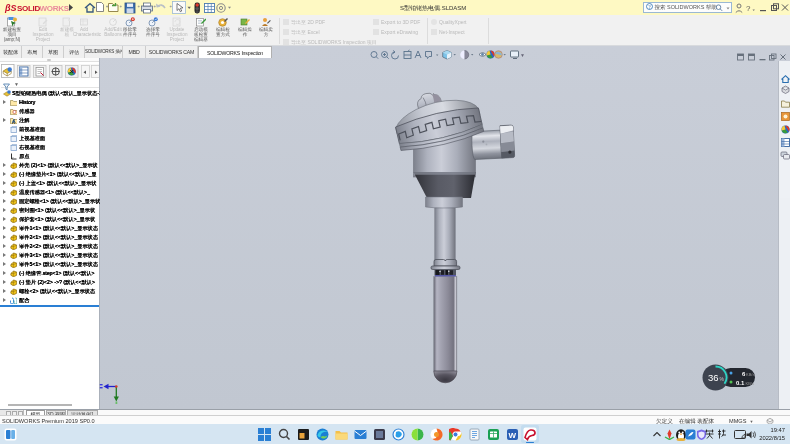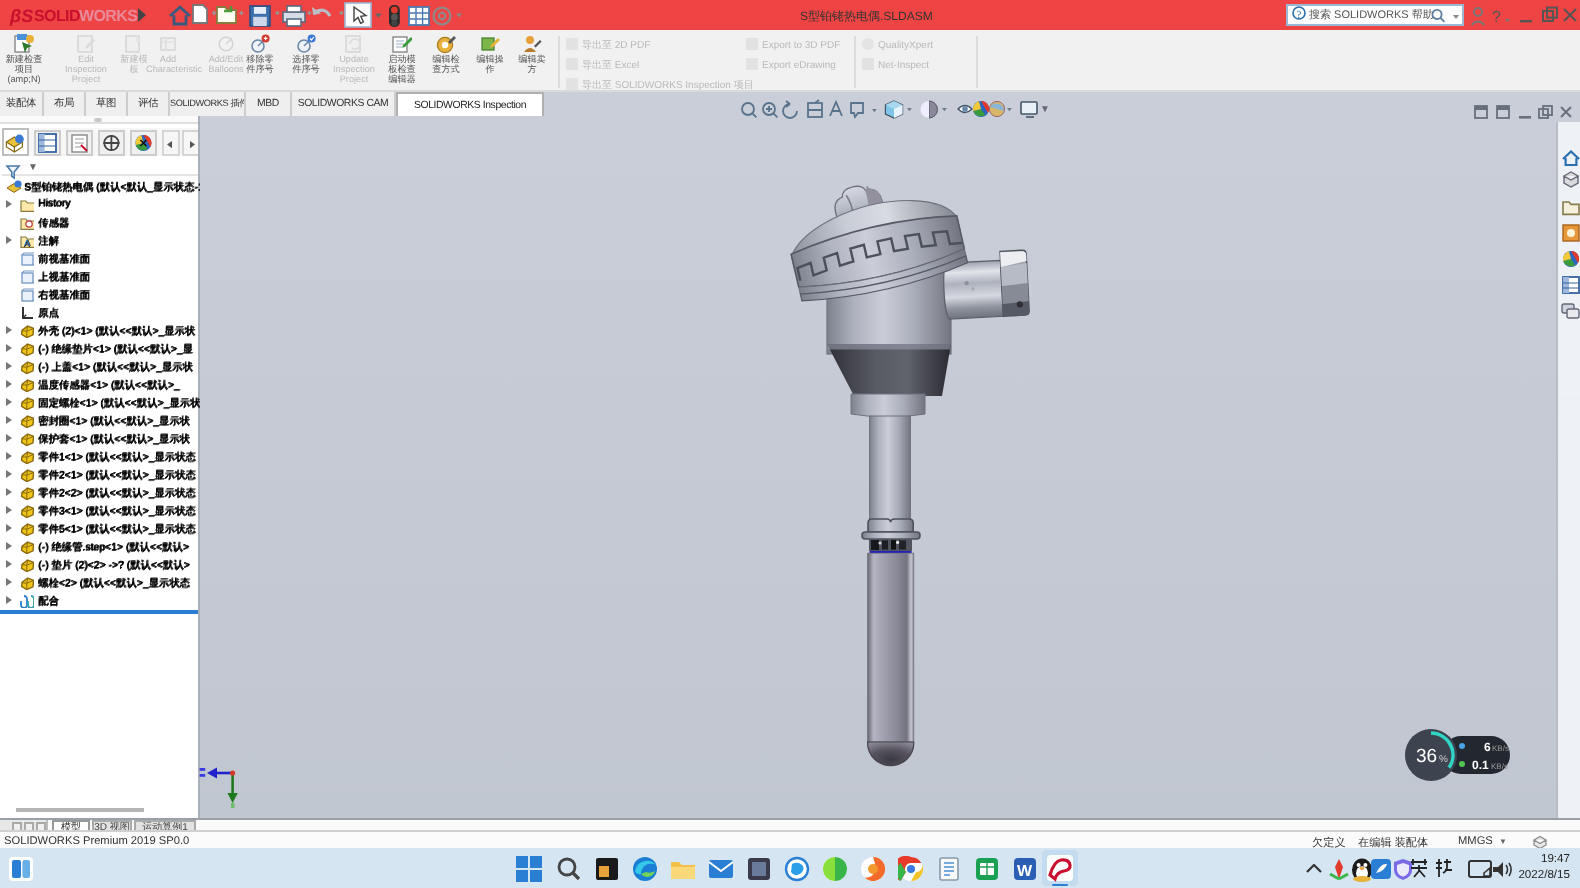--- a/index.html
+++ b/index.html
@@ -1,18 +1,18 @@
 <!DOCTYPE html>
 <html><head><meta charset="utf-8"><style>
 *{margin:0;padding:0;box-sizing:border-box;}
 html,body{width:790px;height:444px;overflow:hidden;}
 body{font-family:"Liberation Sans",sans-serif;position:relative;background:#f0f0f0;}
 .abs{position:absolute;}
 
-#titlebar{left:0;top:0;width:790px;height:15px;background:#ef4444;}
+#titlebar{left:0;top:0;width:790px;height:15px;background:#fef9c3;}
 #doctitle{left:400px;top:4px;font-size:6px;color:#333;}
 #searchbox{left:643px;top:2px;width:89px;height:11px;background:#fdfdfd;border:1px solid #9ab8d4;font-size:5.5px;color:#555;line-height:9px;padding-left:2px;}
 
 #ribbon{left:0;top:15px;width:790px;height:31px;background:#f1f1f1;border-bottom:1px solid #d8dadd;}
 .rbtn{position:absolute;top:2px;width:22px;height:29px;text-align:center;font-size:4.6px;line-height:4.9px;color:#555;}
 .rbtn.dis{color:#b9b9b9;}
 .rbtn.dis svg{opacity:0.55;}
 .ricon{display:block;margin:0 auto 1px auto;width:10px;height:10px;}
 .rsep{position:absolute;top:3px;width:1px;height:26px;background:#dcdcdc;}
 .rline{position:absolute;font-size:5px;color:#b9b9b9;white-space:nowrap;}

